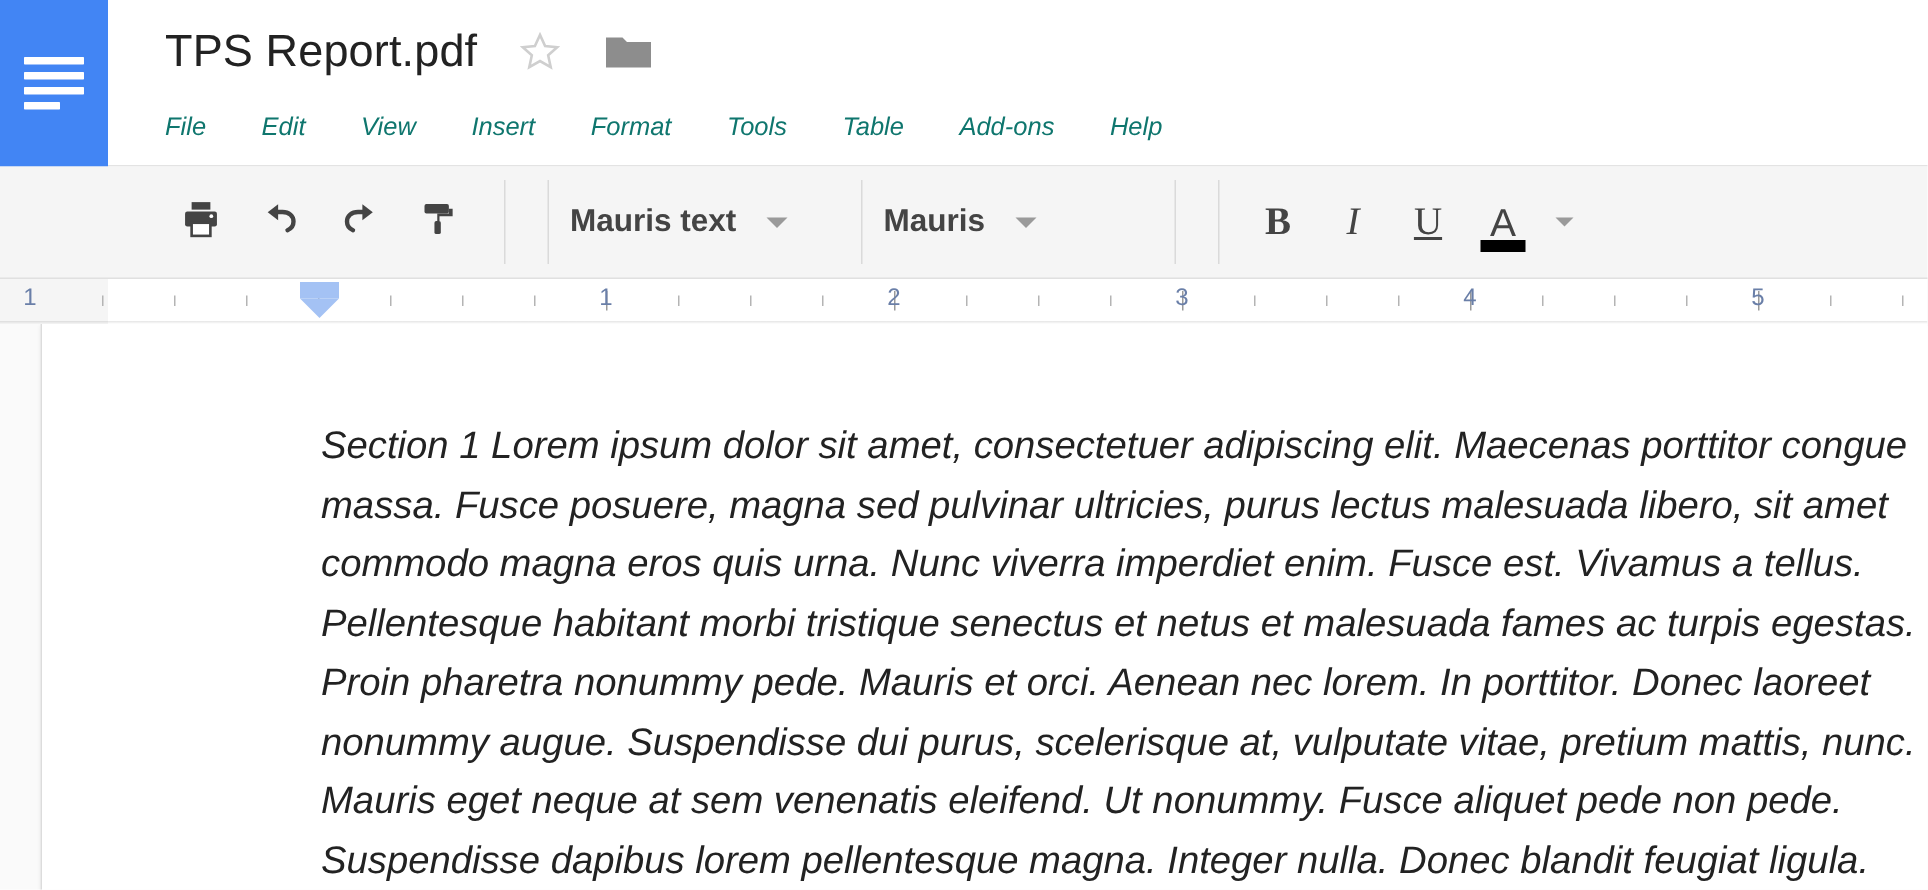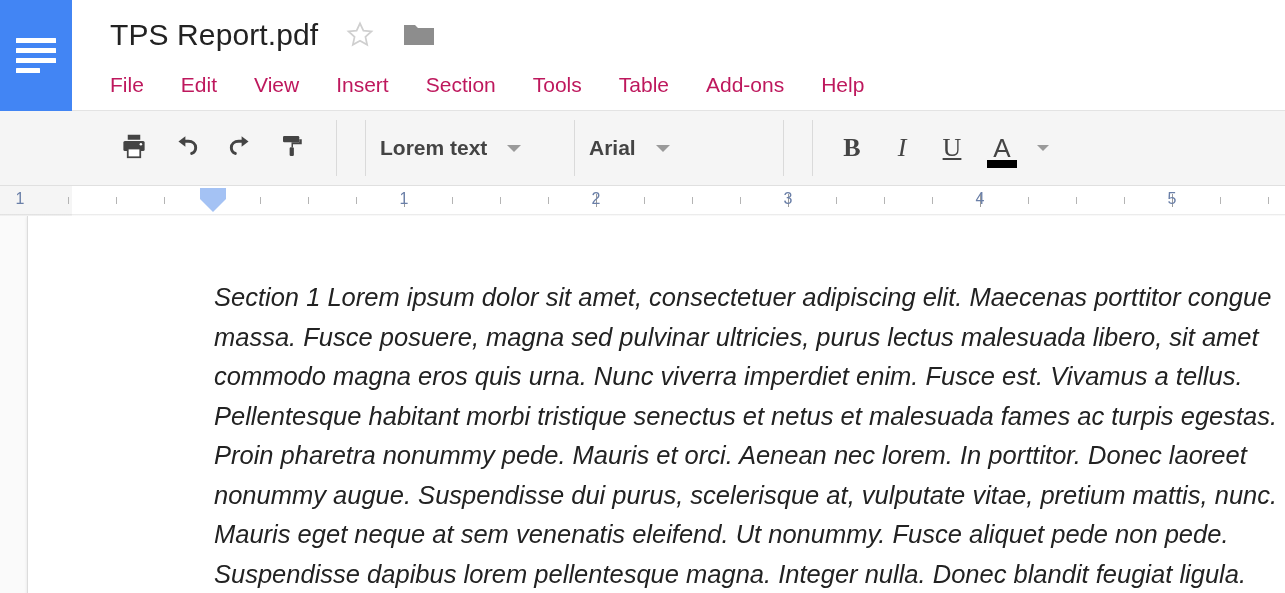--- a/index.html
+++ b/index.html
@@ -81,25 +81,26 @@
 
   .menu-row {
     position: absolute;
     left: 110px;
     top: 68px;
     display: flex;
     align-items: center;
     height: 34px;
   }
   .menu-item {
-    font-size: 21px;
-    color: #be185d;
+    font-size: 17px;
+    color: #0f766e;
     margin-right: 37px;
     white-space: nowrap;
     cursor: default;
+    font-style: italic;
   }
   .menu-item:last-of-type { margin-right: 0; }
   .last-edit {
     font-size: 21px;
     color: #9e9e9e;
     margin-left: 40px;
     white-space: nowrap;
   }
 
   
@@ -306,21 +307,21 @@
           <path d="M2 4 h11 l3 3 h16 v17 h-30 z" fill="#8d8d8d"></path>
         </svg>
       </span>
     </div>
 
     <div class="menu-row">
       <div class="menu-item">File</div>
       <div class="menu-item">Edit</div>
       <div class="menu-item">View</div>
       <div class="menu-item">Insert</div>
-      <div class="menu-item">Section</div>
+      <div class="menu-item">Format</div>
       <div class="menu-item">Tools</div>
       <div class="menu-item">Table</div>
       <div class="menu-item">Add-ons</div>
       <div class="menu-item">Help</div>
     </div>
   </div>
 
   <div class="toolbar">
 
     <div class="tb-btn">
@@ -361,28 +362,28 @@
         </svg>
       </span>
     </div>
 
     <div class="tb-sep"></div>
 
 
     <div class="tb-sep"></div>
 
     <div class="tb-dropdown tb-style">
-      <span class="dd-label">Lorem text</span>
+      <span class="dd-label">Mauris text</span>
       <span class="dd-arrow"></span>
     </div>
 
     <div class="tb-sep"></div>
 
     <div class="tb-dropdown tb-font">
-      <span class="dd-label">Arial</span>
+      <span class="dd-label">Mauris</span>
       <span class="dd-arrow"></span>
     </div>
 
     <div class="tb-sep"></div>
 
 
     <div class="tb-sep"></div>
 
     <div class="fmt-btn">
       <span class="fmt-b">B</span>

